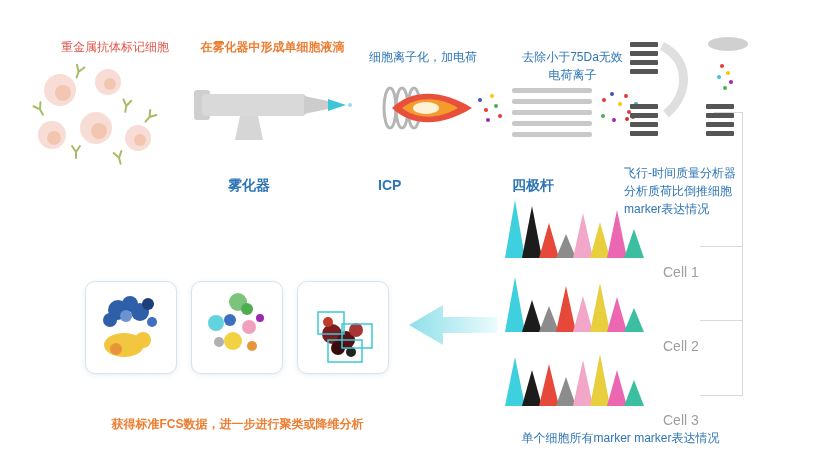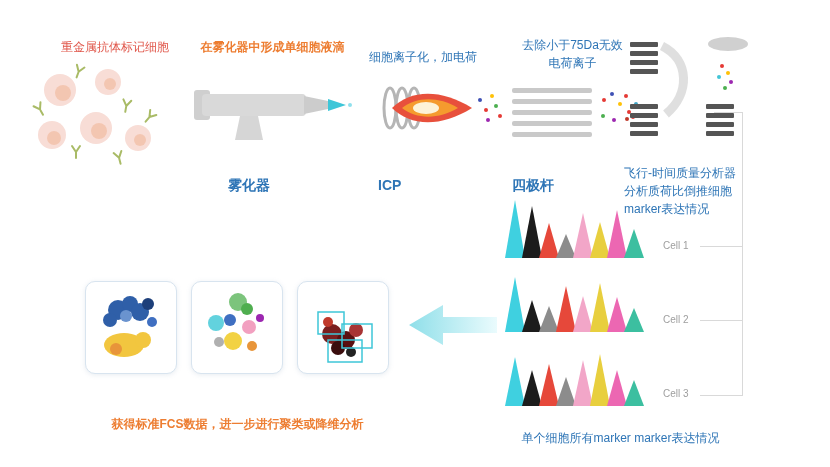--- a/index.html
+++ b/index.html
@@ -11,42 +11,42 @@
   .caption.red    { color:var(--red,#e0564a); }
   .caption.orange { color:var(--orange,#ed7d31);font-weight:bold; }
   .caption.blue   { color:var(--blue,#2e75b6);margin-top:14px; }
   .caption.left-align { text-align:left; }
 
   .stage-label { position:absolute; font-size:14px; font-weight:bold; color:var(--blue,#2e75b6); text-align:left; }
 
   .hist-row { position:absolute; display:flex; align-items:flex-end; height:60px; }
   .peak { width:20px; margin-right:-3px; clip-path:polygon(50% 0,100% 100%,0 100%); }
 
-  .cell-label { position:absolute; font-size:10px; color:var(--gray_label,#9e9e9e); }
+  .cell-label { position:absolute; font-size:14px; color:var(--gray_label,#9e9e9e);margin-top:24px; }
 
   .line { position:absolute; background:var(--line,#d9d9d9); }
 
   .panel { position:absolute; width:92px; height:93px; background:#fff; border:1px solid #d8e4ef;
            border-radius:10px; box-shadow:0 1px 5px rgba(120,150,180,.18); overflow:hidden; }
   .panel svg { display:block; }
 
   .quad-bars { position:absolute; left:512px; top:88px; width:80px; }
   .qbar { height:5px; background:#c9c9c9; border-radius:2px; margin-bottom:6px; }
 
   .abs { position:absolute; }
 </style>
 </head>
 <body>
 
 <div class="canvas">
 
   <div class="caption red" style="left:30px; top:38px; width:170px;">重金属抗体标记细胞</div>
   <div class="caption orange" style="left:185px; top:38px; width:175px;">在雾化器中形成单细胞液滴</div>
   <div class="caption blue" style="left:358px; top:34px; width:130px;">细胞离子化，加电荷</div>
-  <div class="caption blue" style="left:505px; top:22px; width:135px;">去除小于75Da无效
+  <div class="caption blue" style="left:505px; top:34px; width:135px;">去除小于75Da无效
 电荷离子</div>
   <div class="caption blue left-align" style="left:624px; top:150px; width:150px;">飞行-时间质量分析器
 分析质荷比倒推细胞
 marker表达情况</div>
 
   <div class="stage-label" style="left:228px; top:177px; width:90px;">雾化器</div>
   <div class="stage-label" style="left:378px; top:177px; width:70px;">ICP</div>
   <div class="stage-label" style="left:512px; top:177px; width:85px;">四极杆</div>
 
   <svg class="abs" style="left:30px; top:60px;" width="135" height="105" viewBox="0 0 135 105">

